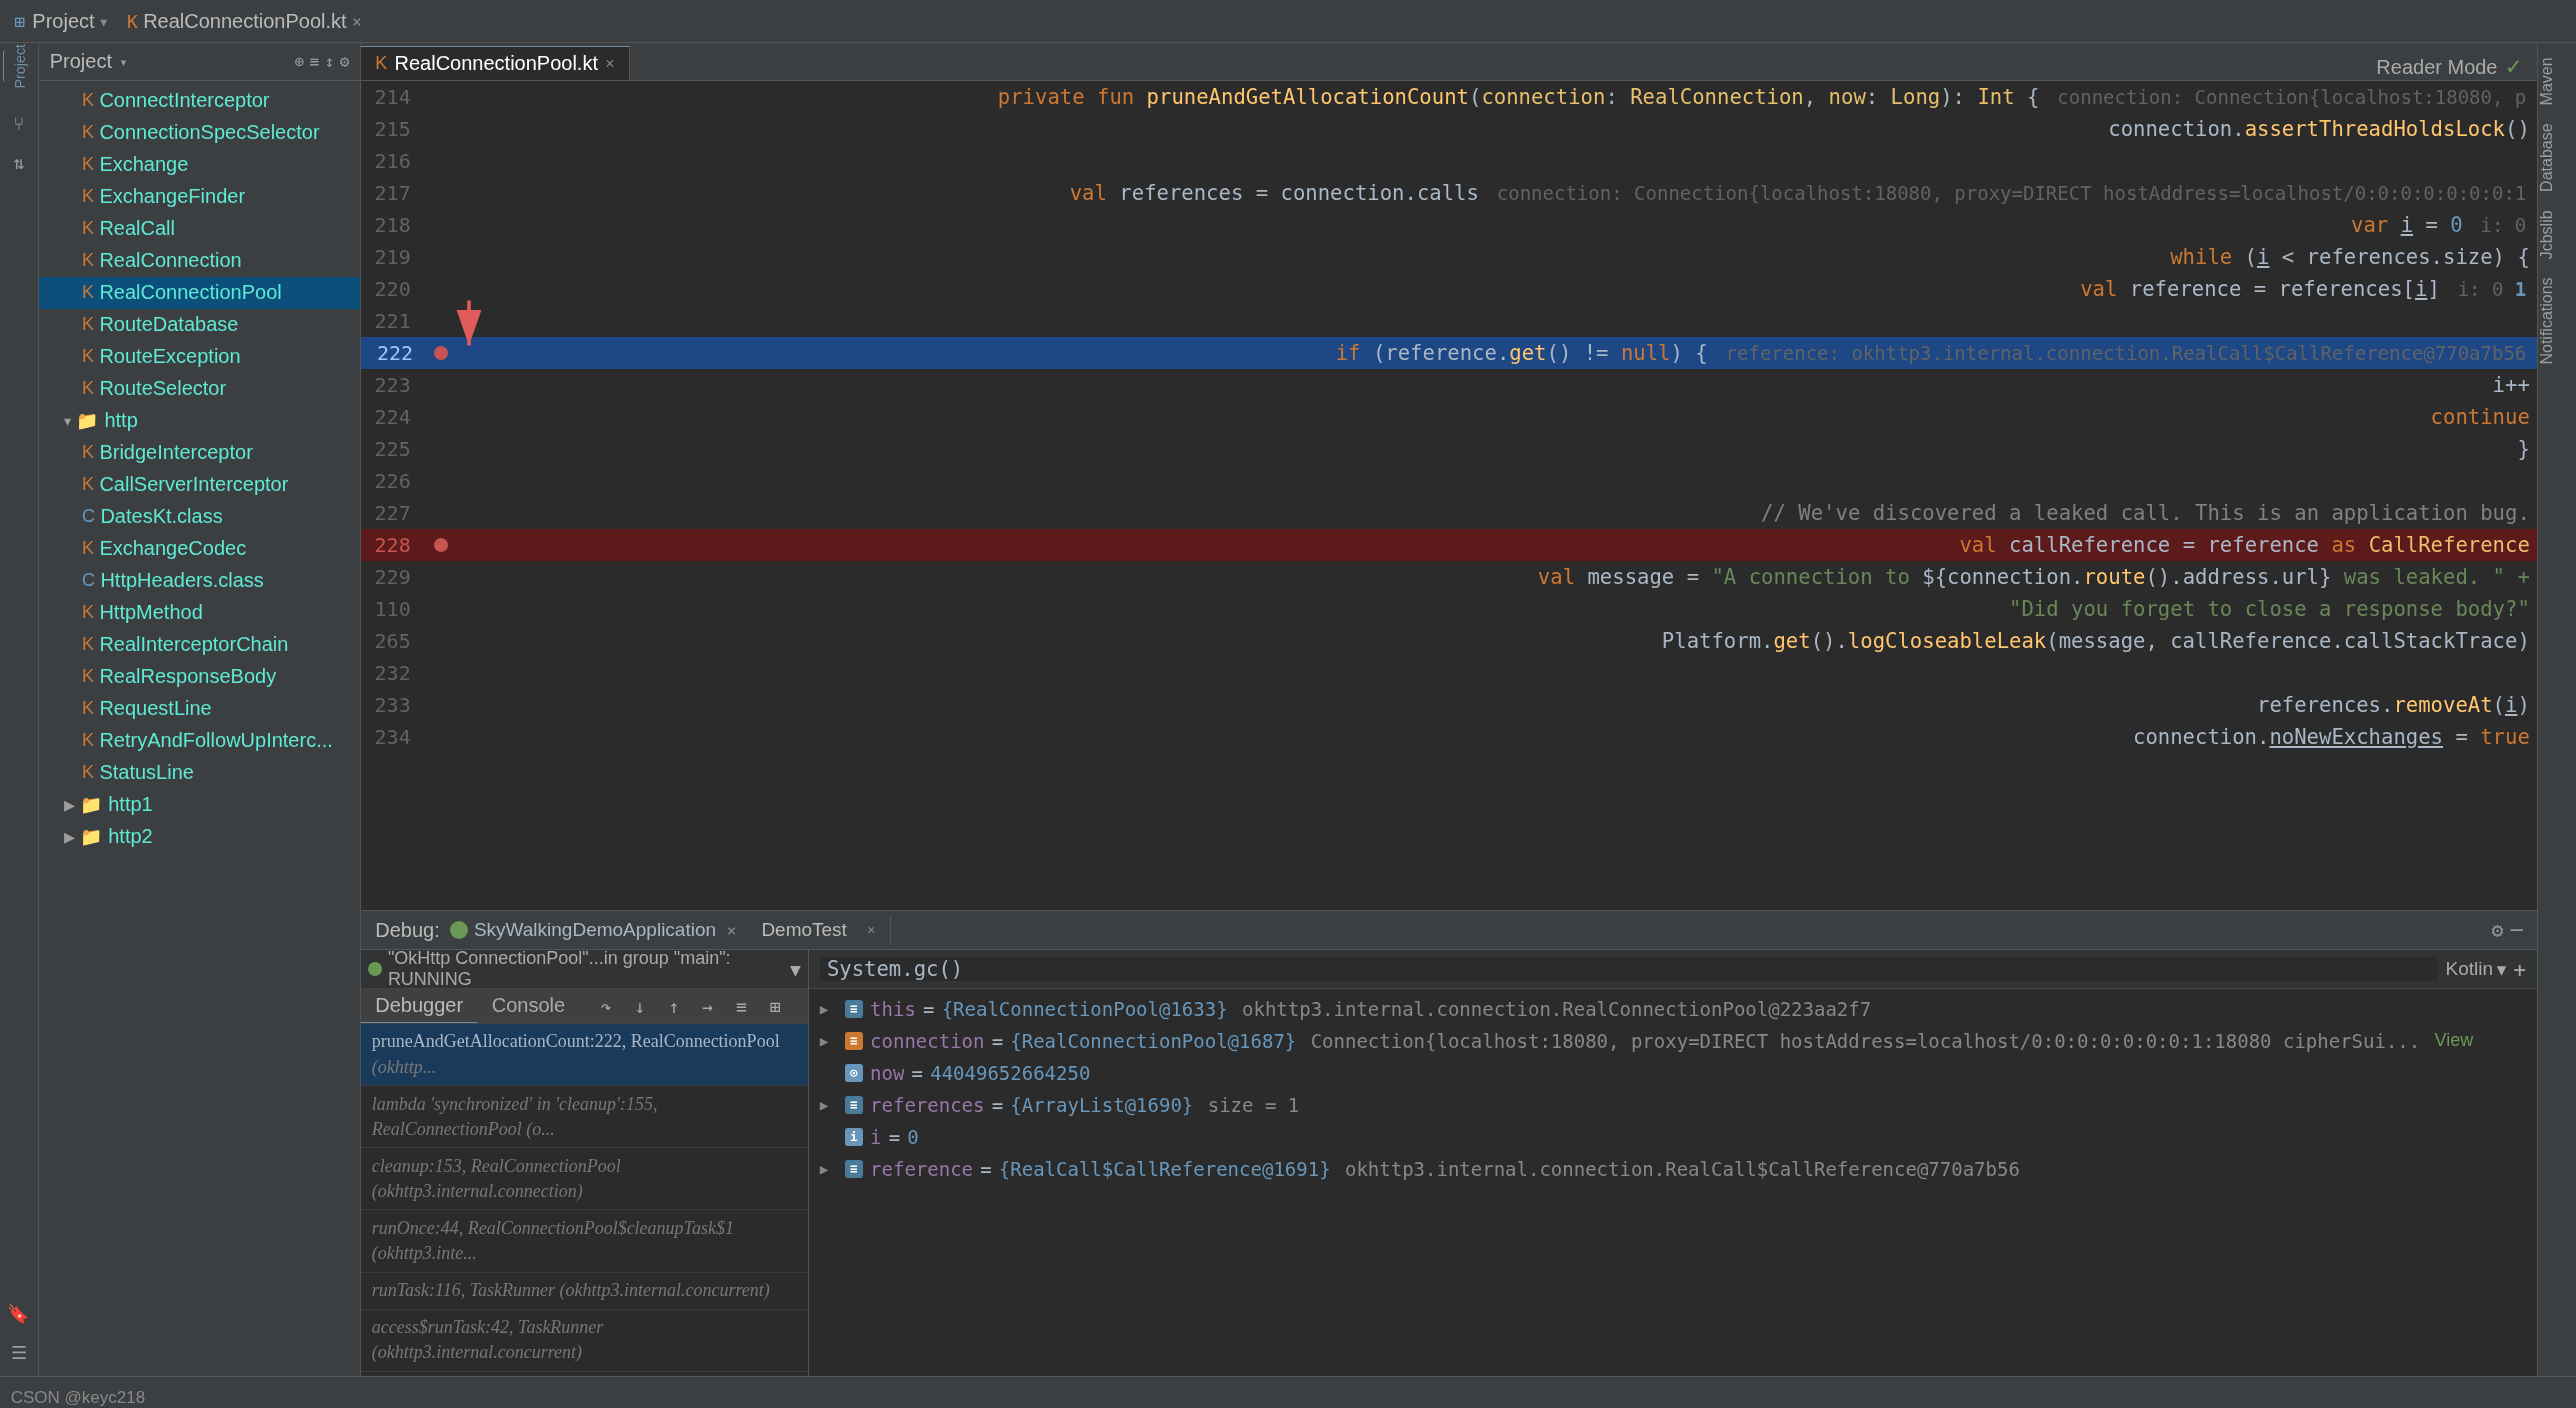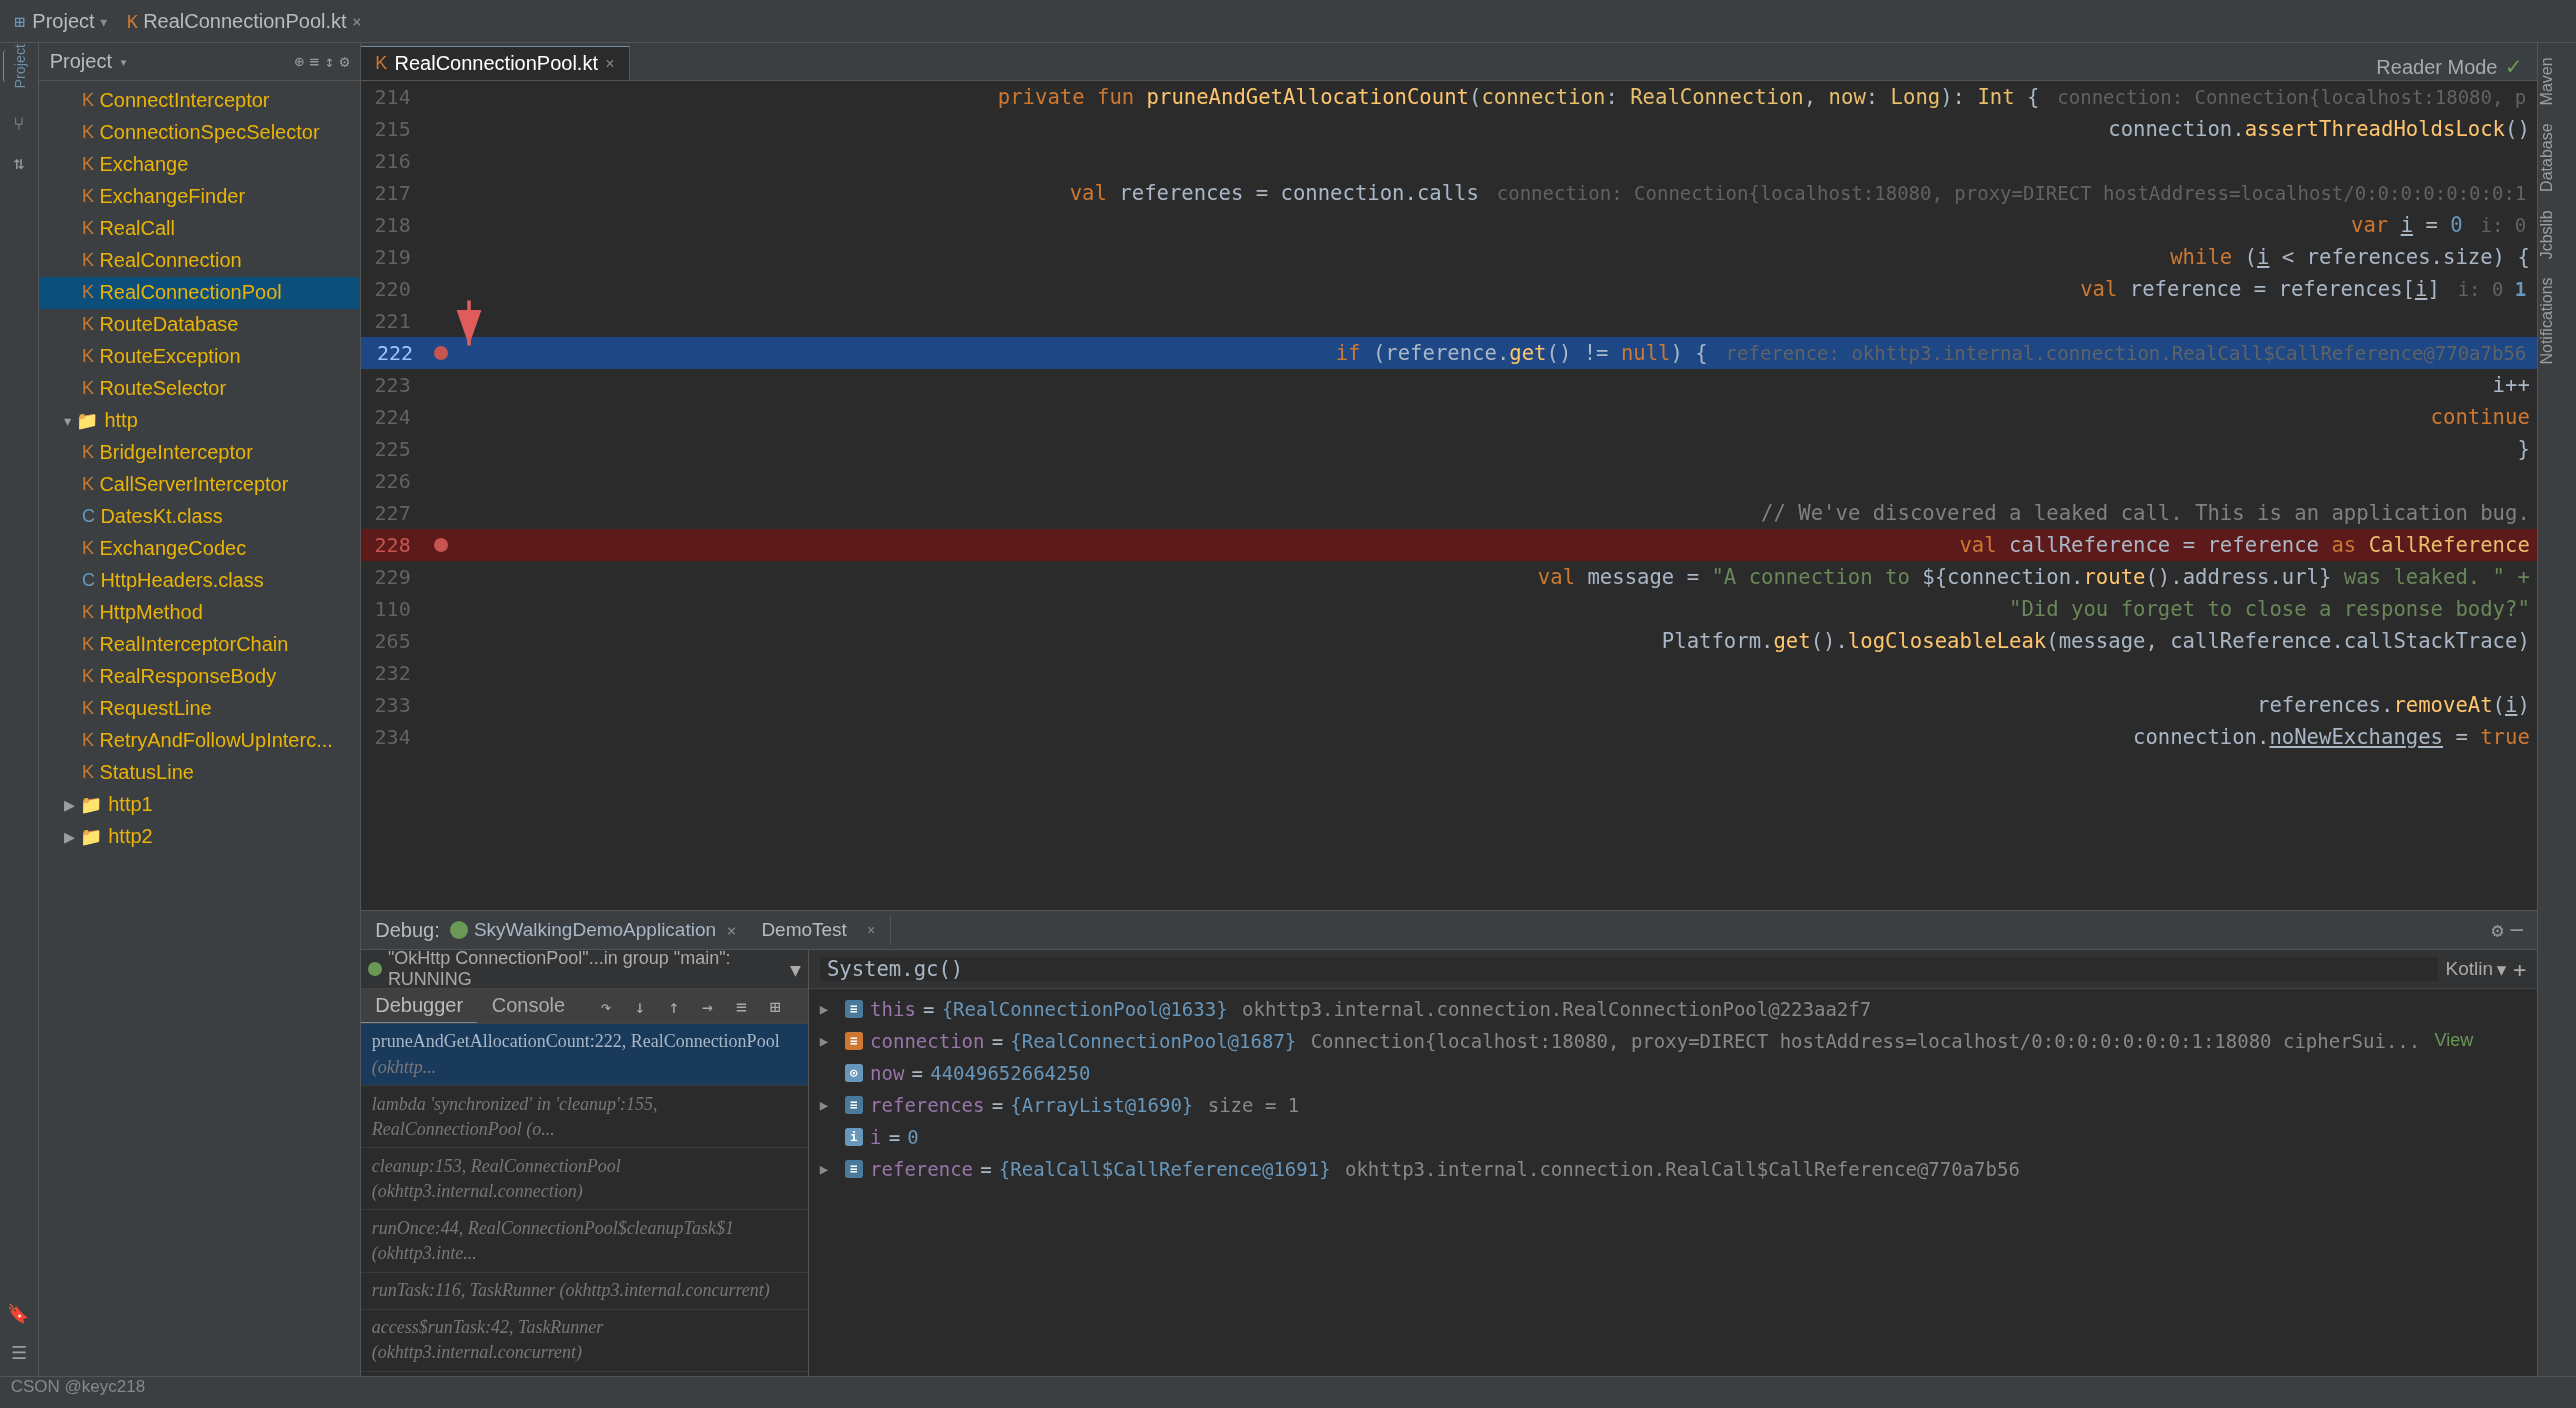--- a/index.html
+++ b/index.html
@@ -123,21 +123,21 @@
       gap: 5.4px;
       white-space: nowrap;
     }
     .tree-item.selected { background: #0d4f7b; }
 
     .tree-icon {
       font-size: 18px;
       flex-shrink: 0;
     }
 
-    .tree-label { color: #eab308; }
+    .tree-label { color: #5eead4; }
 
     .tree-indent-1 { padding-left: 25px; }
     .tree-indent-2 { padding-left: 43px; }
 
     .folder-icon { color: #b8860b; }
     .file-kt { color: #cc7832; }
     .file-class { color: #6897bb; }
     .chevron-right { color: #9d9d9d; font-size: 14.3px; }
 
     
@@ -479,21 +479,21 @@
       background: #313335;
       border-bottom: 0.9px solid #444;
     }
 
     .filter-icon { font-size: 18px; color: #aaa; cursor: pointer; }
 
     .bottom-status {
       height: 32px;
       background: #3c3f41;
       display: flex;
-      align-items: flex-start;
+      align-items: flex-end;
       padding: 0 10.7px;
       font-size: 17px;
       font-family: sans-serif;
       color: #888;
       border-top: 0.9px solid #555;
     }
   </style>
 </head>
 <body>
 

